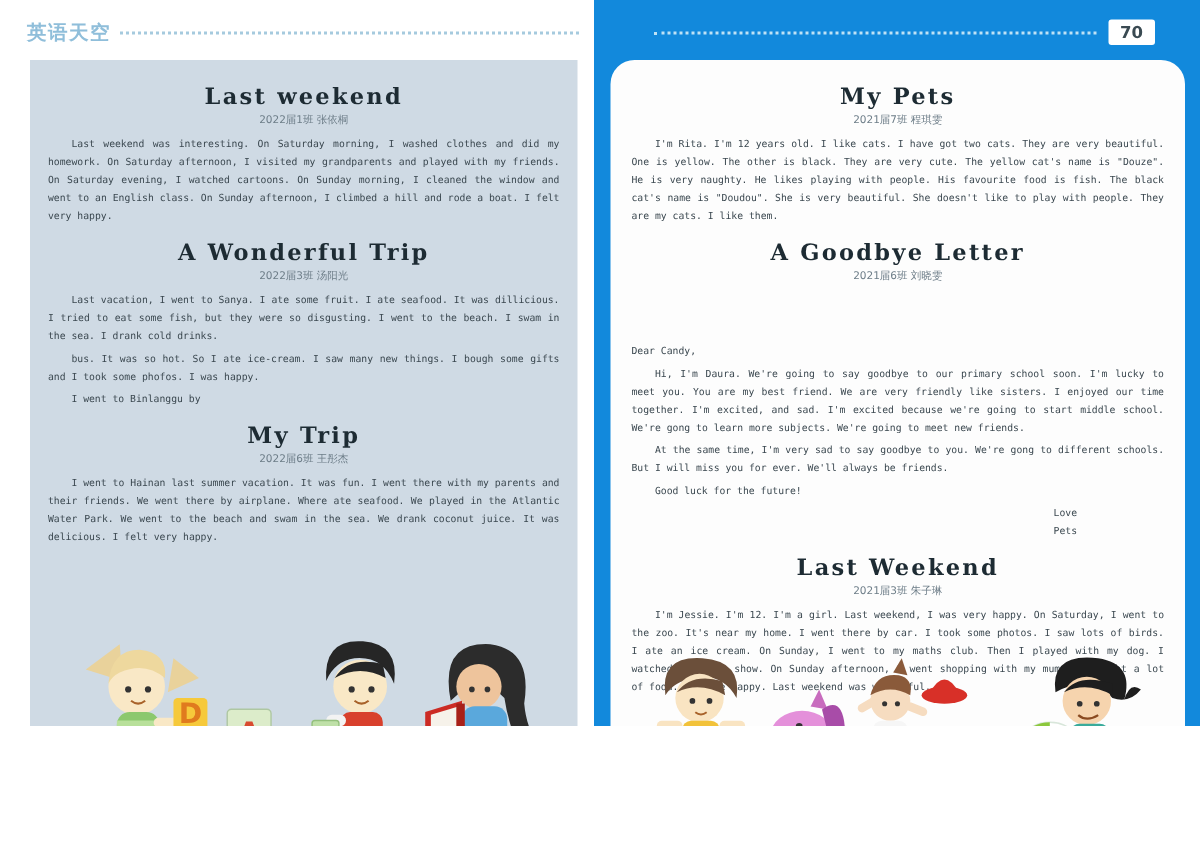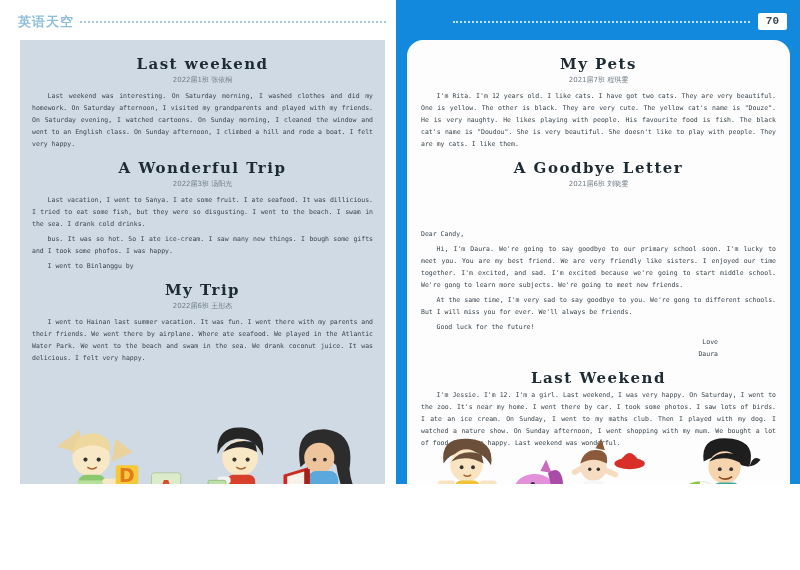--- a/index.html
+++ b/index.html
@@ -8,21 +8,21 @@
   
   .left-page{position:absolute;left:0;top:0;width:396px;height:570px;background:#ffffff;}
   .left-header{position:absolute;top:13px;left:18px;width:368px;display:flex;align-items:center;gap:6px;}
   .mag-title{color:#8fbeda;font-weight:bold;font-size:13px;letter-spacing:1px;white-space:nowrap;}
   .dotline{flex:1;height:0;border-top:2px dotted #a5cade;}
   .dotline.white{border-top:2px dotted #bfe2f5;}
   .left-panel{position:relative;box-sizing:border-box;position:absolute;top:40px;left:20px;
               width:365px;height:518px;background:#cfdae4;padding:6px 12px 0 12px;}
   
   .right-page{position:absolute;left:396px;top:0;width:404px;height:570px;background:#1289dc;}
-  .right-header{position:absolute;top:13px;left:57px;width:334px;display:flex;align-items:center;gap:8px;font-family:Liberation Mono, monospace;}
+  .right-header{position:absolute;top:13px;left:40px;width:334px;display:flex;align-items:center;gap:8px;}
   .page-badge{background:#ffffff;color:#3a4a52;font-weight:bold;font-size:11px;
               padding:1px 8px;border-radius:2px;line-height:15px;}
   .right-card{position:relative;box-sizing:border-box;position:absolute;top:40px;left:11px;
               width:383px;height:513px;background:#fdfdfd;border-radius:16px;padding:6px 14px 0 14px;}
   
   .t{font-family:"DejaVu Serif",serif;font-weight:bold;text-align:center;font-size:15px;
      color:#1d2b33;letter-spacing:1.5px;margin:9px 0 2px 0;}
   .by{text-align:center;font-size:7px;color:#6d7d88;margin:0 0 5px 0;}
   .p{font-family:"DejaVu Sans Mono",monospace;font-size:6.5px;line-height:12px;color:#3a474f;
      text-align:justify;text-indent:2.4em;margin:0 0 3px 0;}
@@ -139,23 +139,24 @@
       <div class="by">2021届7班 程琪雯</div>
       <p class="p">I'm Rita. I'm 12 years old. I like cats. I have got two cats. They are very beautiful. One is yellow. The other is black. They are very cute. The yellow cat's name is "Douze". He is very naughty. He likes playing with people. His favourite food is fish. The black cat's name is "Doudou". She is very beautiful. She doesn't like to play with people. They are my cats. I like them.</p>
 
       <h2 class="t">A Goodbye Letter</h2>
       <div class="by">2021届6班 刘晓雯</div>
       <p class="p noindent">Dear Candy,</p>
       <p class="p">Hi, I'm Daura. We're going to say goodbye to our primary school soon. I'm lucky to meet you. You are my best friend. We are very friendly like sisters. I enjoyed our time together. I'm excited, and sad. I'm excited because we're going to start middle school. We're gong to learn more subjects. We're going to meet new friends.</p>
       <p class="p">At the same time, I'm very sad to say goodbye to you. We're gong to different schools. But I will miss you for ever. We'll always be friends.</p>
       <p class="p">Good luck for the future!</p>
       <p class="sign">Love</p>
-      <p class="sign">Daura</p>
+      <p class="sign">Pets</p>
 
       <h2 class="t">Last Weekend</h2>
+      <div class="by">2021届3班 朱子琳</div>
       <p class="p">I'm Jessie. I'm 12. I'm a girl. Last weekend, I was very happy. On Saturday, I went to the zoo. It's near my home. I went there by car. I took some photos. I saw lots of birds. I ate an ice cream. On Sunday, I went to my maths club. Then I played with my dog. I watched a nature show. On Sunday afternoon, I went shopping with my mum. We bought a lot of food. We were happy. Last weekend was wonderful.</p>
 
       <svg class="illu" width="355" height="112" viewBox="0 0 370 118">
 
         <g>
           <path d="M26 30 Q22 2 52 4 Q80 6 76 32 Q66 14 46 18 Q32 20 26 30 Z" fill="#6b4f3a"></path>
           <circle cx="50" cy="32" r="17" fill="#f9e4c2"></circle>
           <path d="M34 28 Q44 14 66 20 L68 30 Q50 20 34 28 Z" fill="#6b4f3a"></path>
           <circle cx="45" cy="34" r="2" fill="#333"></circle>
           <circle cx="57" cy="34" r="2" fill="#333"></circle>

